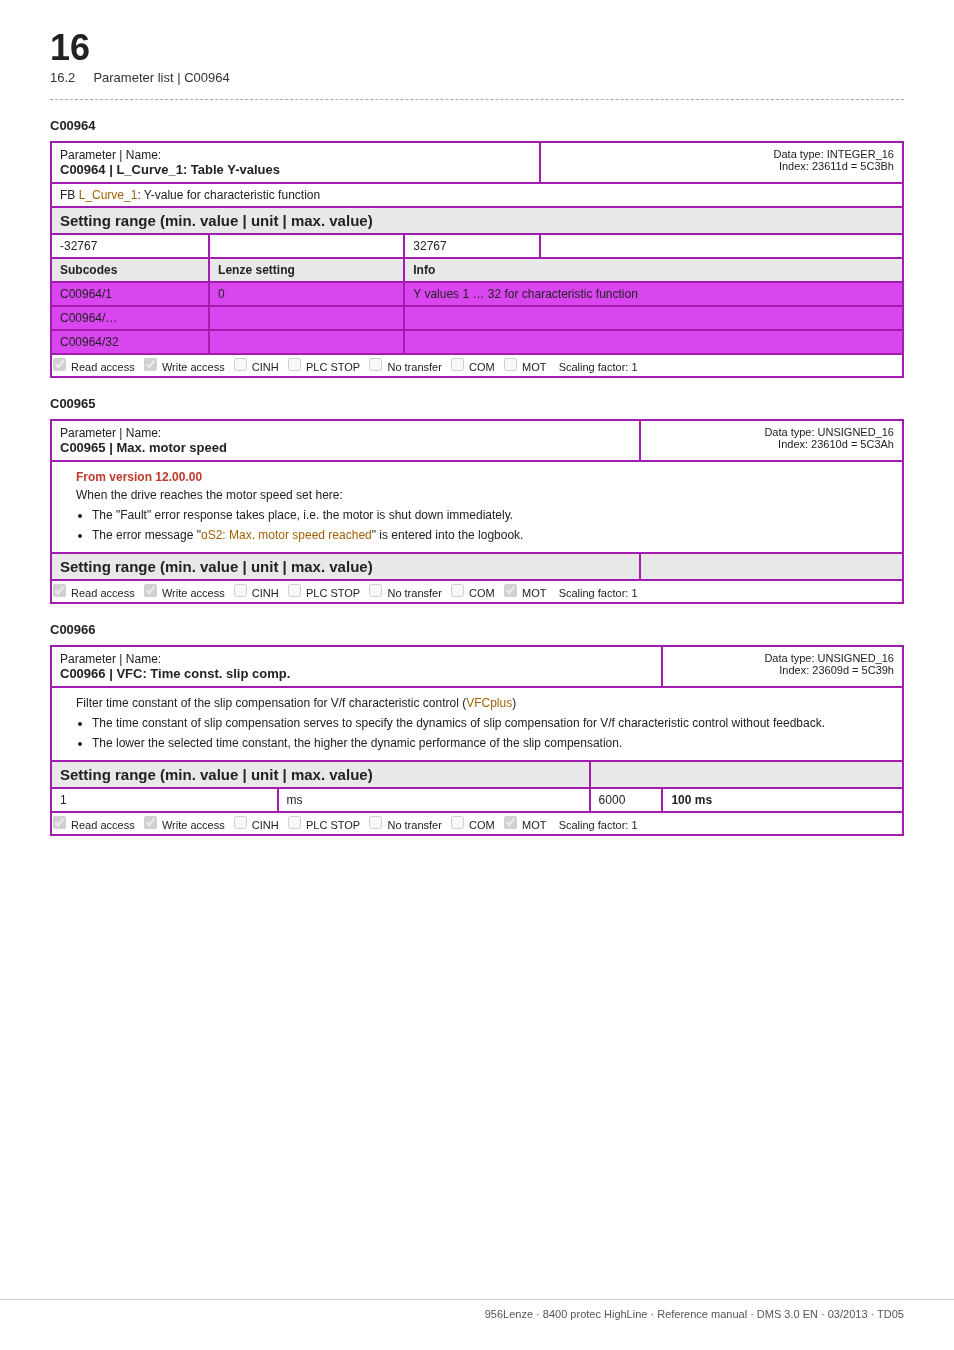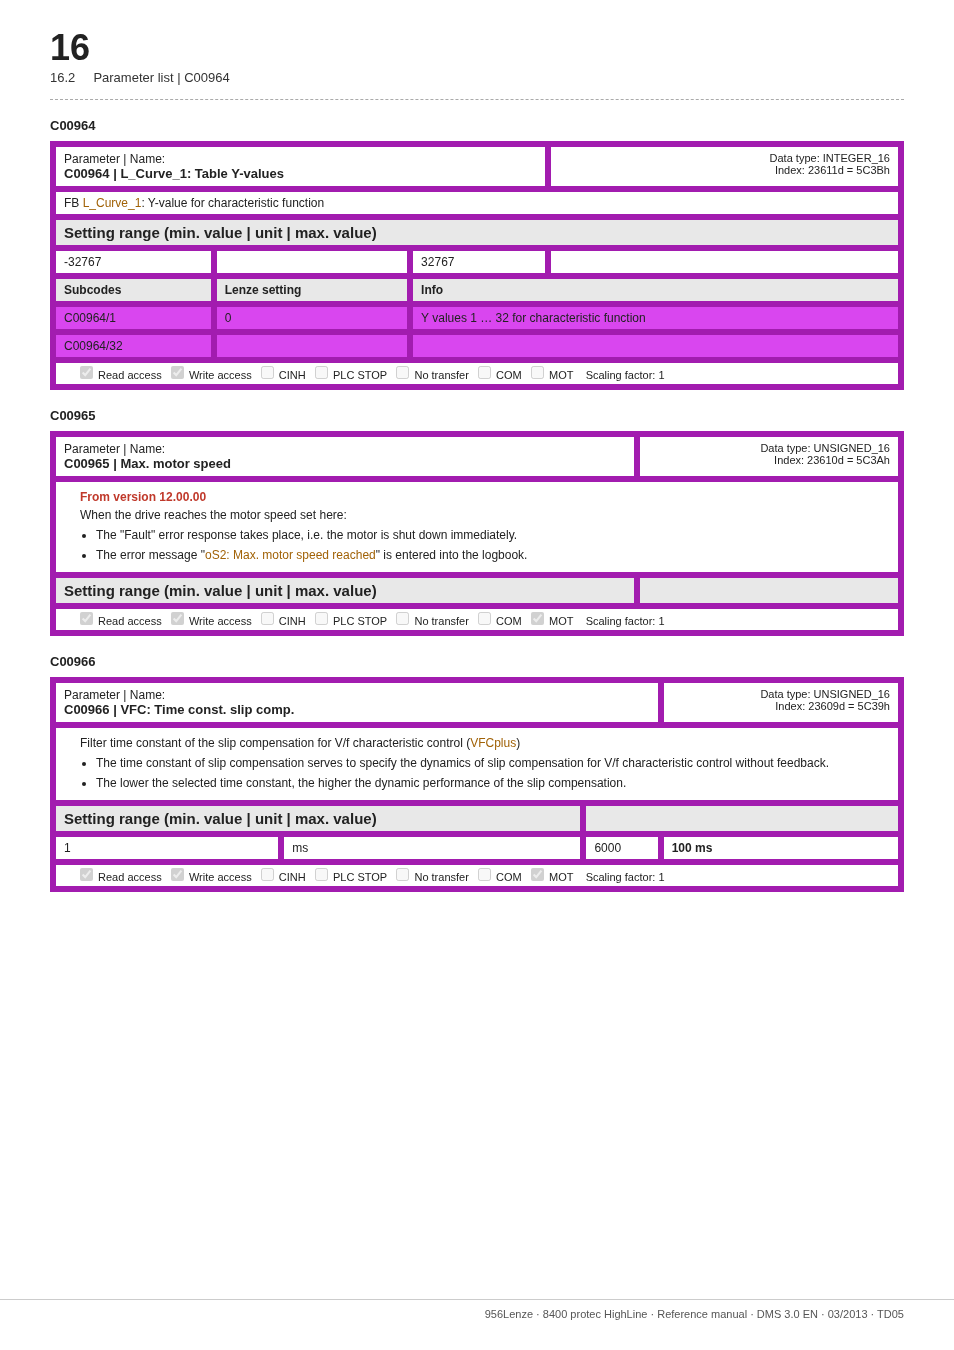--- a/index.html
+++ b/index.html
@@ -45,21 +45,21 @@
       margin-bottom: 8px;
     }
     .param-table {
       width: 100%;
       border-collapse: collapse;
       border: 1px solid #bbb;
       margin-bottom: 18px;
       font-size: 12px;
     }
     .param-table td, .param-table th {
-      border: 6px solid #a21caf;
+      border: 2px solid #a21caf;
       padding: 4px 8px;
       vertical-align: top;
     }
     .param-header-row td {
       background: #fff;
       padding: 5px 8px;
     }
     .param-name-main {
       font-size: 13px;
       font-weight: bold;
@@ -95,21 +95,21 @@
     .subcodes-header td {
       background: #e8e8e8;
       font-weight: bold;
     }
     .info-cell {
       font-weight: bold;
     }
     .access-row td {
       background: #fff;
       font-size: 11px;
-      padding: 3px 24px;
+      padding: 3px 1px;
     }
     .from-version {
       color: #c0392b;
       font-weight: bold;
     }
     .description-row td {
       padding: 6px 24px;
       font-size: 12px;
       line-height: 1.5;
     }
@@ -185,20 +185,25 @@
     <td>Subcodes</td>
     <td>Lenze setting</td>
     <td colspan="2" class="info-cell">Info</td>
   </tr>
   <tr class="subcode-light">
     <td>C00964/1</td>
     <td>0</td>
     <td colspan="2">Y values 1 … 32 for characteristic function</td>
   </tr>
   <tr class="subcode-light">
+    <td>C00964/…</td>
+    <td></td>
+    <td colspan="2"></td>
+  </tr>
+  <tr class="subcode-light">
     <td>C00964/32</td>
     <td></td>
     <td colspan="2"></td>
   </tr>
   <tr class="access-row">
     <td colspan="4">
       <label><input type="checkbox" checked="" disabled="" style=""> Read access</label>&nbsp;&nbsp;
       <label><input type="checkbox" checked="" disabled="" style=""> Write access</label>&nbsp;&nbsp;
       <label><input type="checkbox" disabled="" style=""> CINH</label>&nbsp;&nbsp;
       <label><input type="checkbox" disabled="" style=""> PLC STOP</label>&nbsp;&nbsp;

